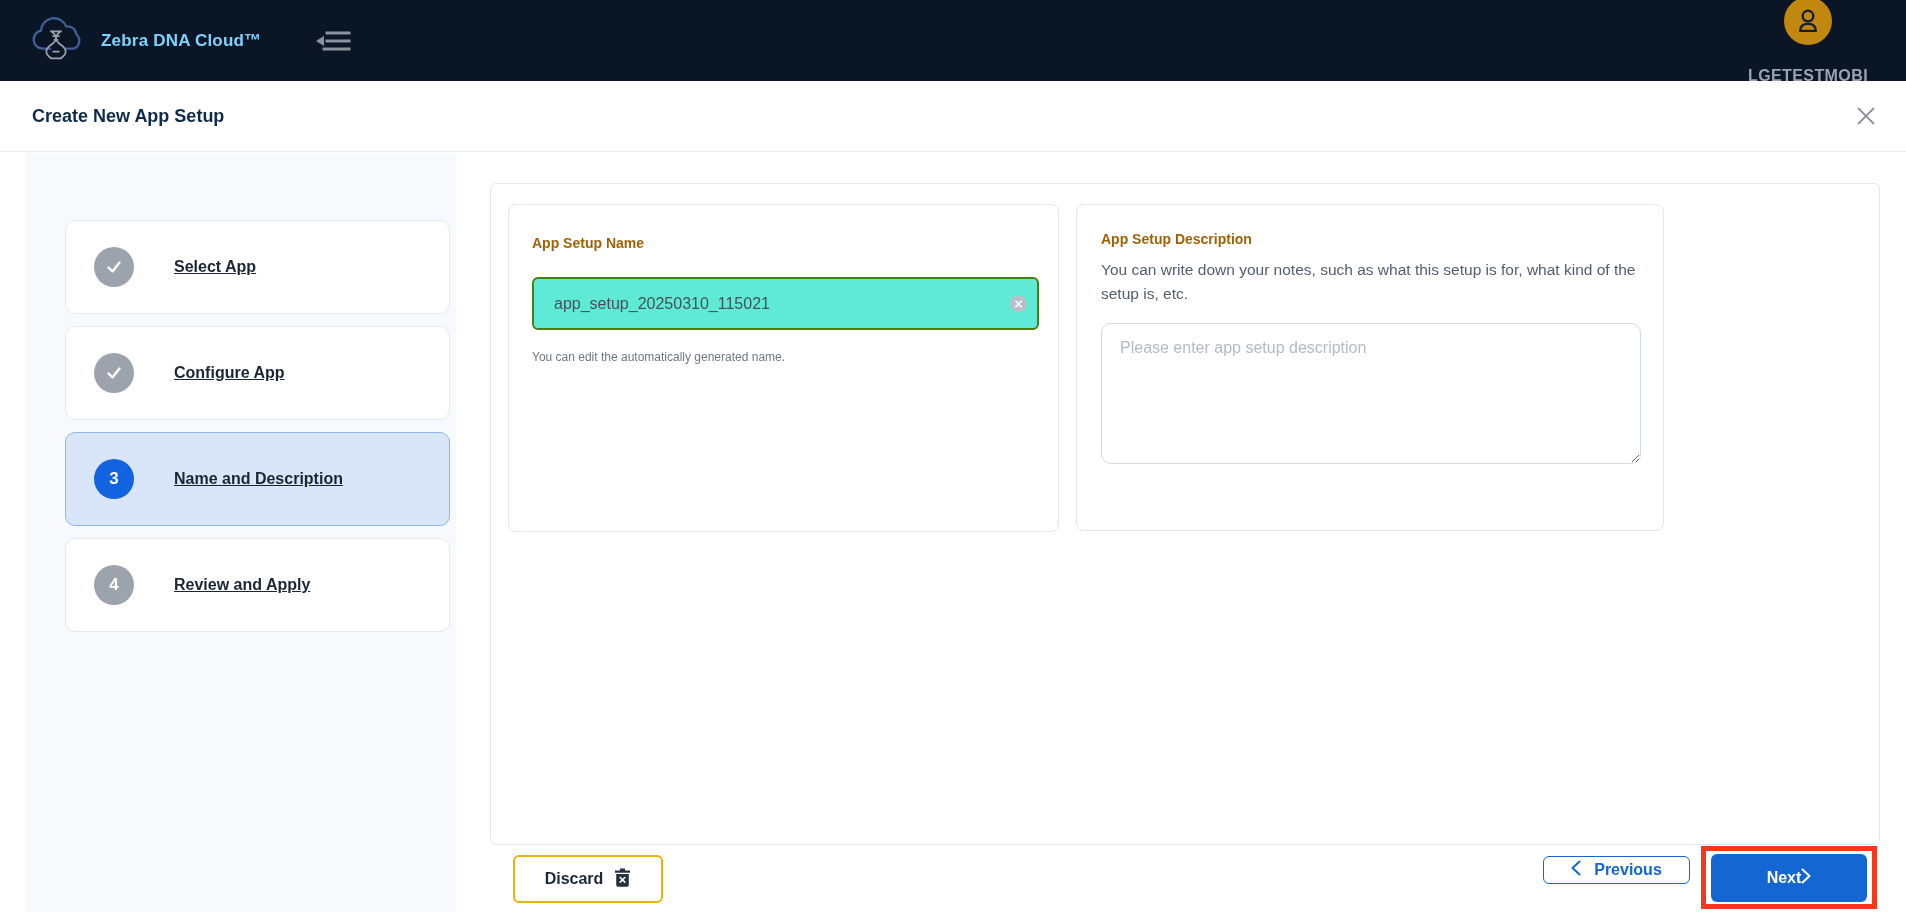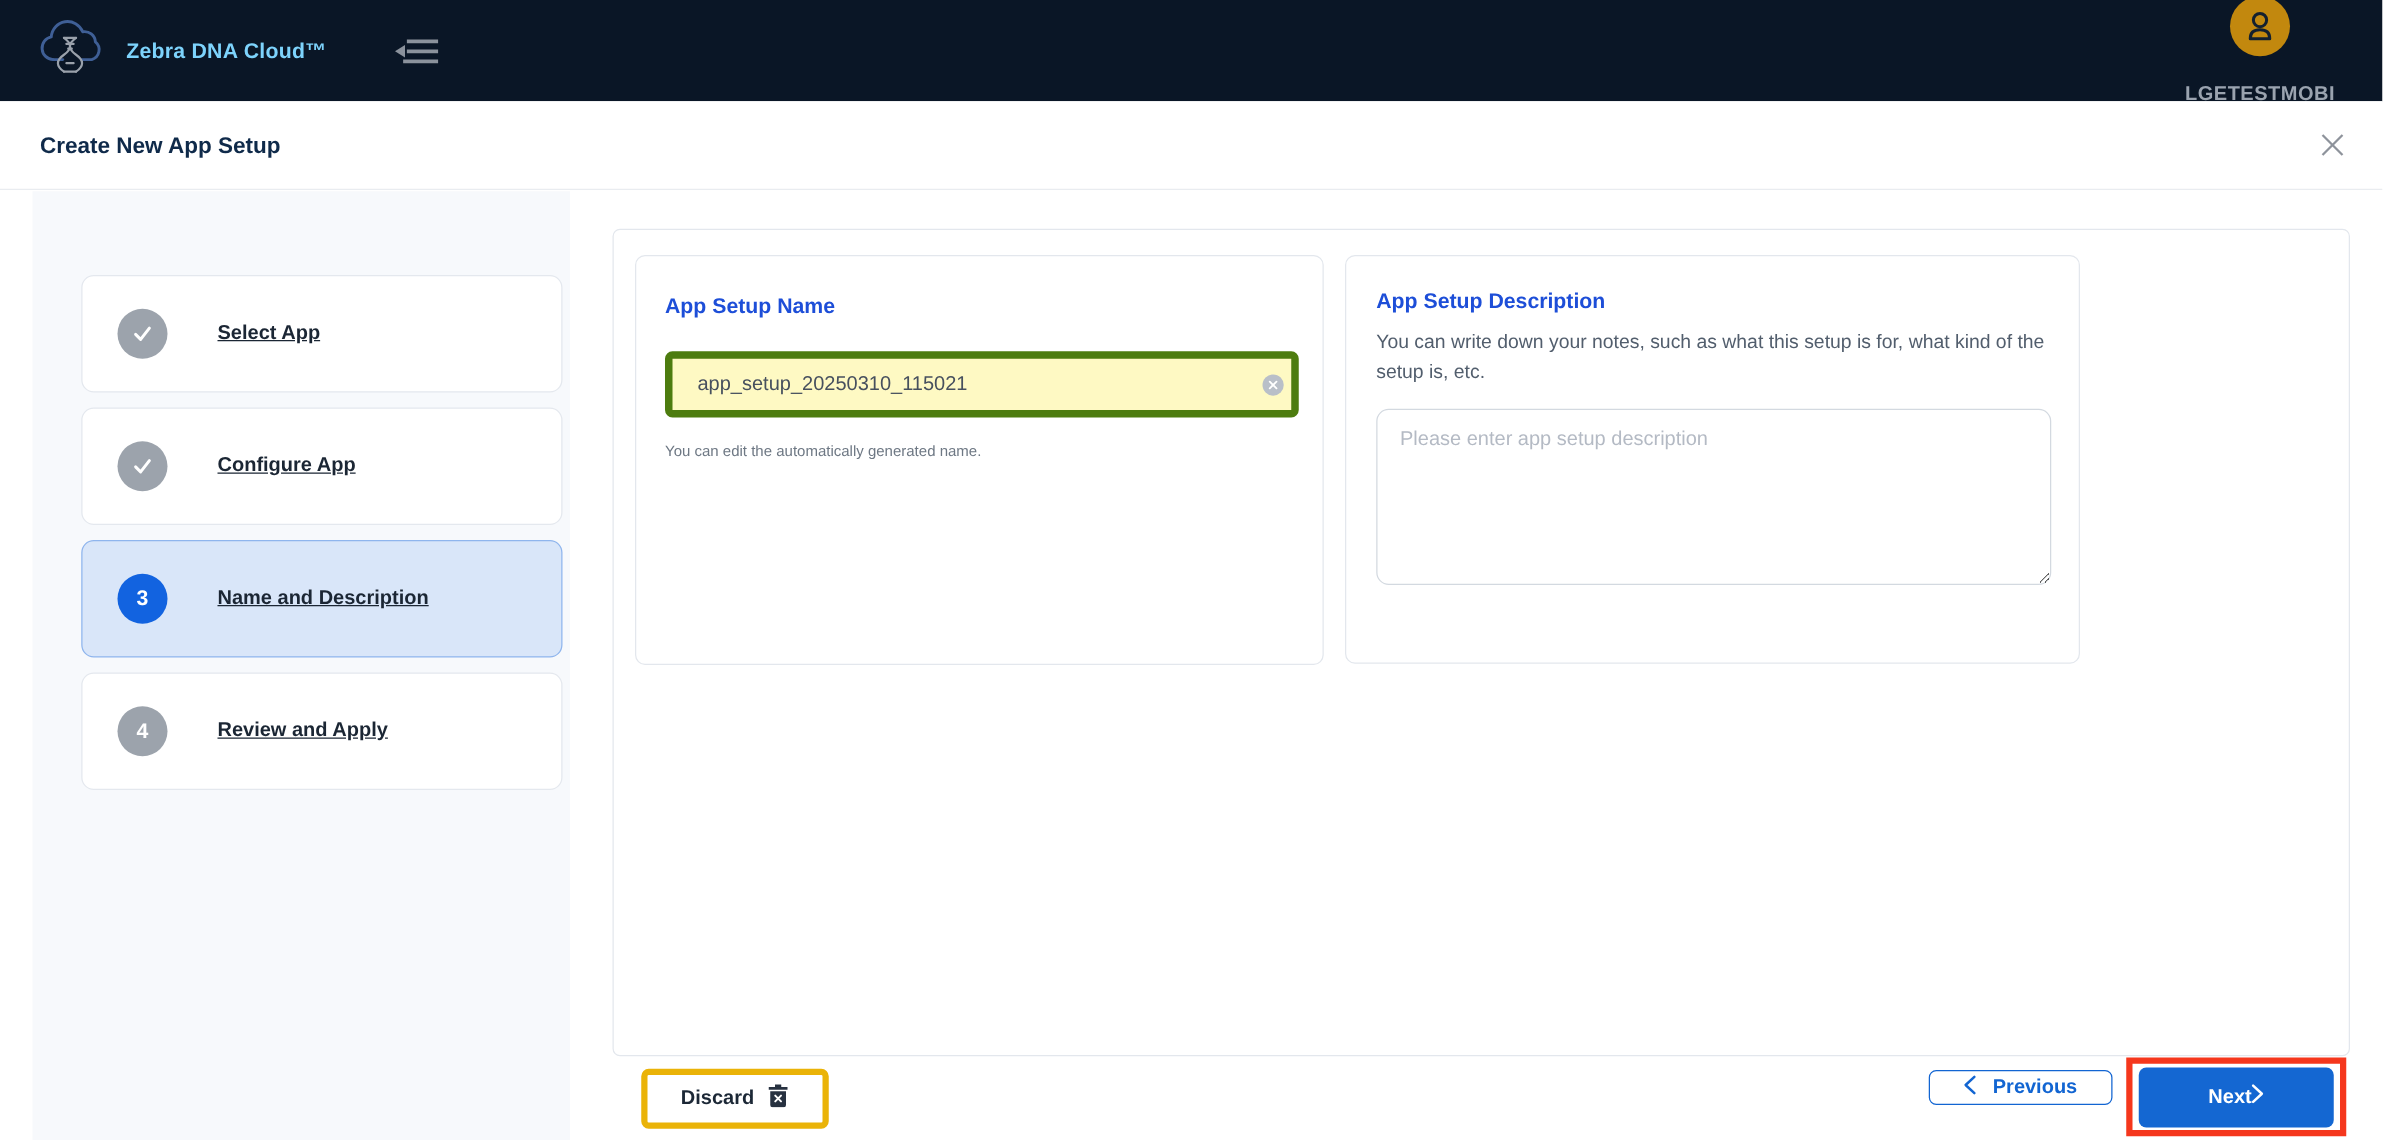--- a/index.html
+++ b/index.html
@@ -62,26 +62,26 @@
 
   
   .content-card {
     position:absolute; left:490px; top:183px; width:1390px; height:662px;
     background:#ffffff; border:1px solid #e3e7ed; border-radius:6px;
   }
   .inner-cards { position:absolute; top:20px; left:17px; display:flex; gap:17px; }
   .inner-card { background:#ffffff; border:1px solid #e3e7ed; border-radius:8px; }
   .name-card  { width:551px; height:328px; padding:30px 23px; }
   .desc-card  { width:588px; height:327px; padding:26px 24px; }
-  .card-title { font-size:17px; font-weight:bold; color:#1d4ed8; }
+  .card-title { font-size:14px; font-weight:bold; color:#a16207; }
 
   .name-input-wrap { position:relative; margin-top:26px; width:507px; }
   .name-input {
-    width:507px; height:53px; background:#fef9c3;
-    border:6px solid #4d7c0f; border-radius:6px;
+    width:507px; height:53px; background:#5eead4;
+    border:2px solid #4d7c0f; border-radius:6px;
     font-family:"Liberation Sans", sans-serif;
     font-size:16px; color:#47505e; padding:0 44px 0 20px;
   }
   .clear-icon {
     position:absolute; right:12px; top:50%; transform:translateY(-50%);
     width:17px; height:17px; border-radius:50%; background:#b9bfc8;
     color:#ffffff; font-size:10px; line-height:1; cursor:pointer;
     display:flex; align-items:center; justify-content:center;
   }
   .helper { margin-top:20px; font-size:12px; color:#6e7884; }
@@ -92,21 +92,21 @@
     border:1px solid #d3d9e0; border-radius:10px;
     font-family:"Liberation Sans", sans-serif;
     font-size:16px; color:#47505e; padding:15px 18px;
     resize:both;
   }
   .desc-input::placeholder { color:#b4bac4; }
 
   
   .discard-btn {
     position:absolute; left:513px; top:855px; width:150px; height:48px;
-    background:#ffffff; border:5px solid #eab308; border-radius:6px;
+    background:#ffffff; border:2px solid #eab308; border-radius:6px;
     display:flex; align-items:center; justify-content:center; gap:11px;
     font-size:16px; font-weight:bold; color:#1c2836; cursor:pointer;
     font-family:"Liberation Sans", sans-serif;
   }
   .prev-btn {
     position:absolute; left:1543px; top:856px; width:147px; height:28px;
     background:#ffffff; border:1px solid #1265d2; border-radius:6px;
     display:flex; align-items:center; justify-content:center; gap:13px;
     font-size:16px; font-weight:bold; color:#1265d2; cursor:pointer;
     font-family:"Liberation Sans", sans-serif;

